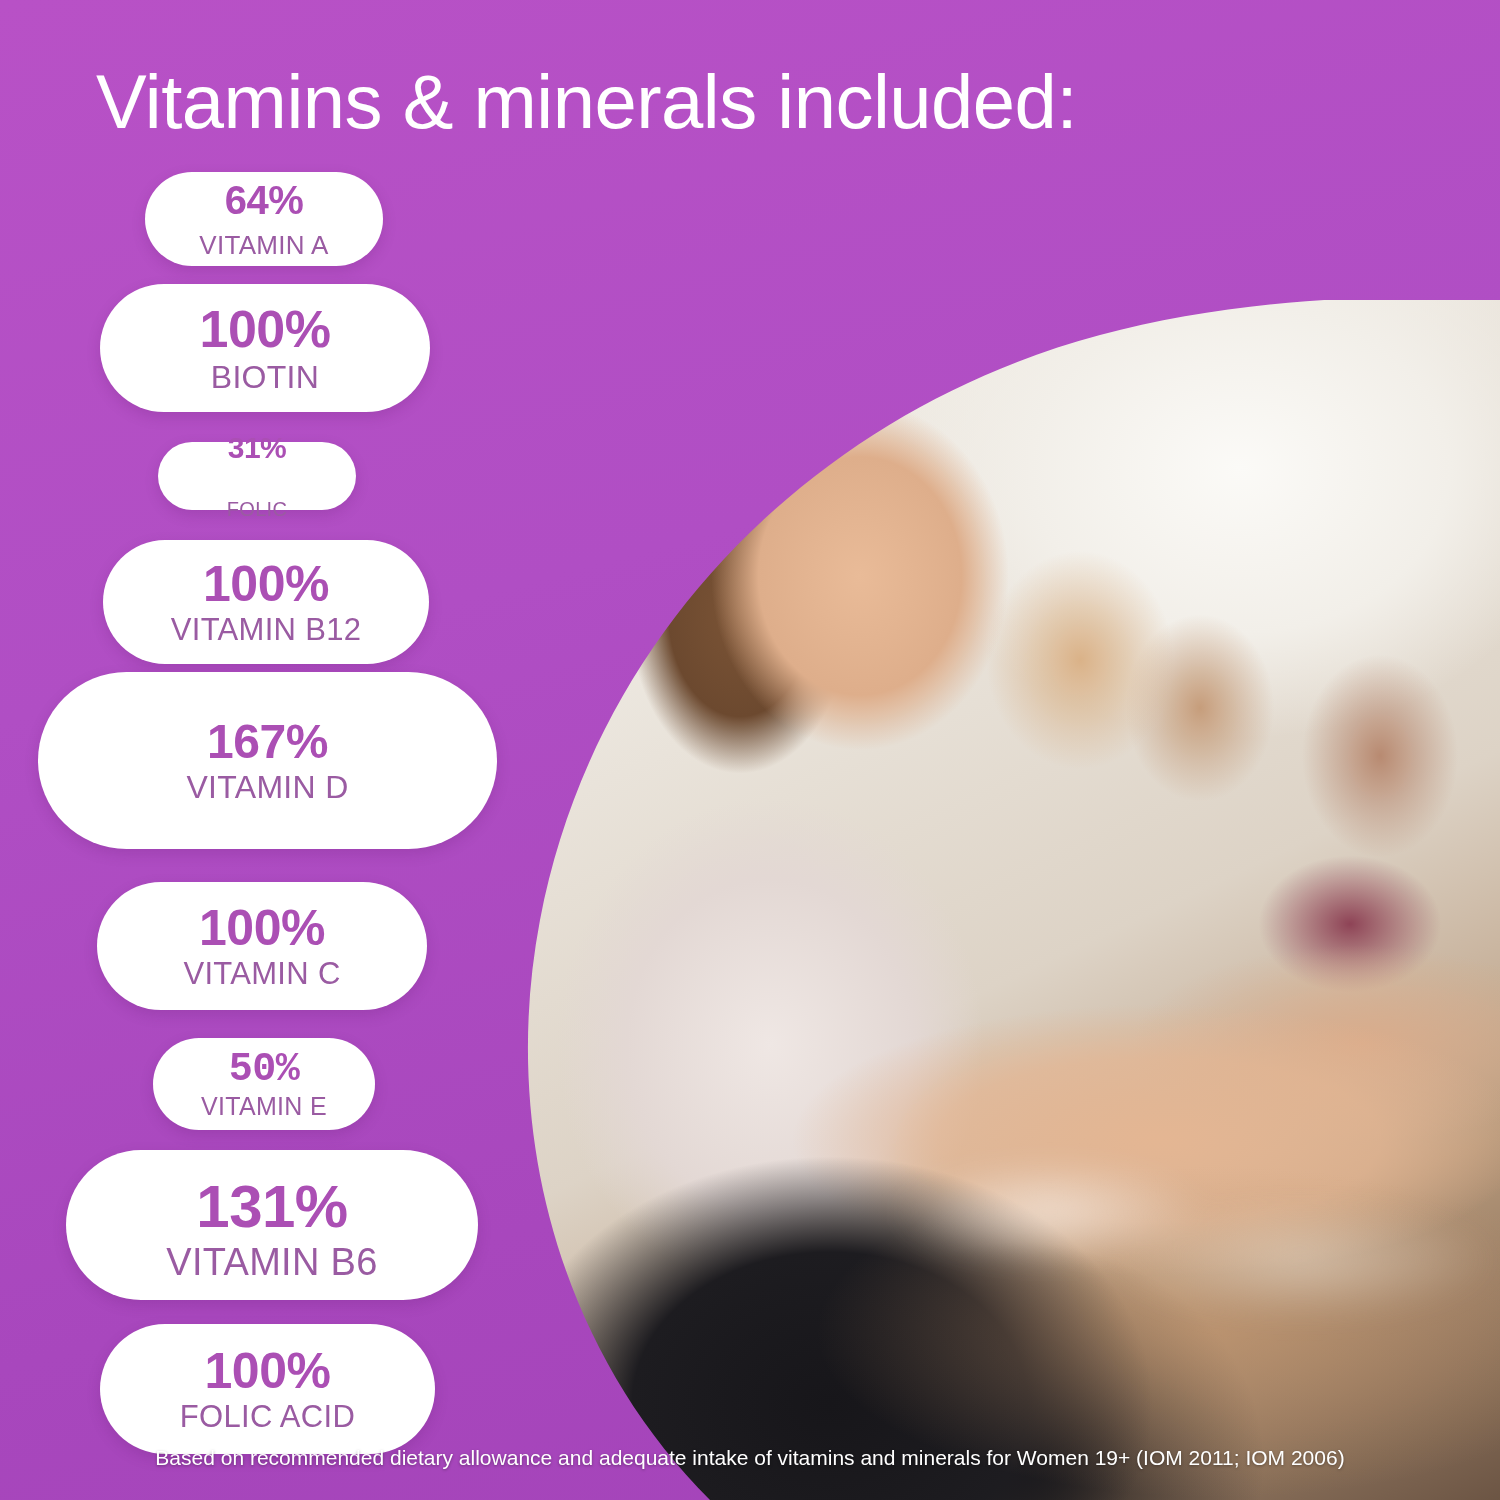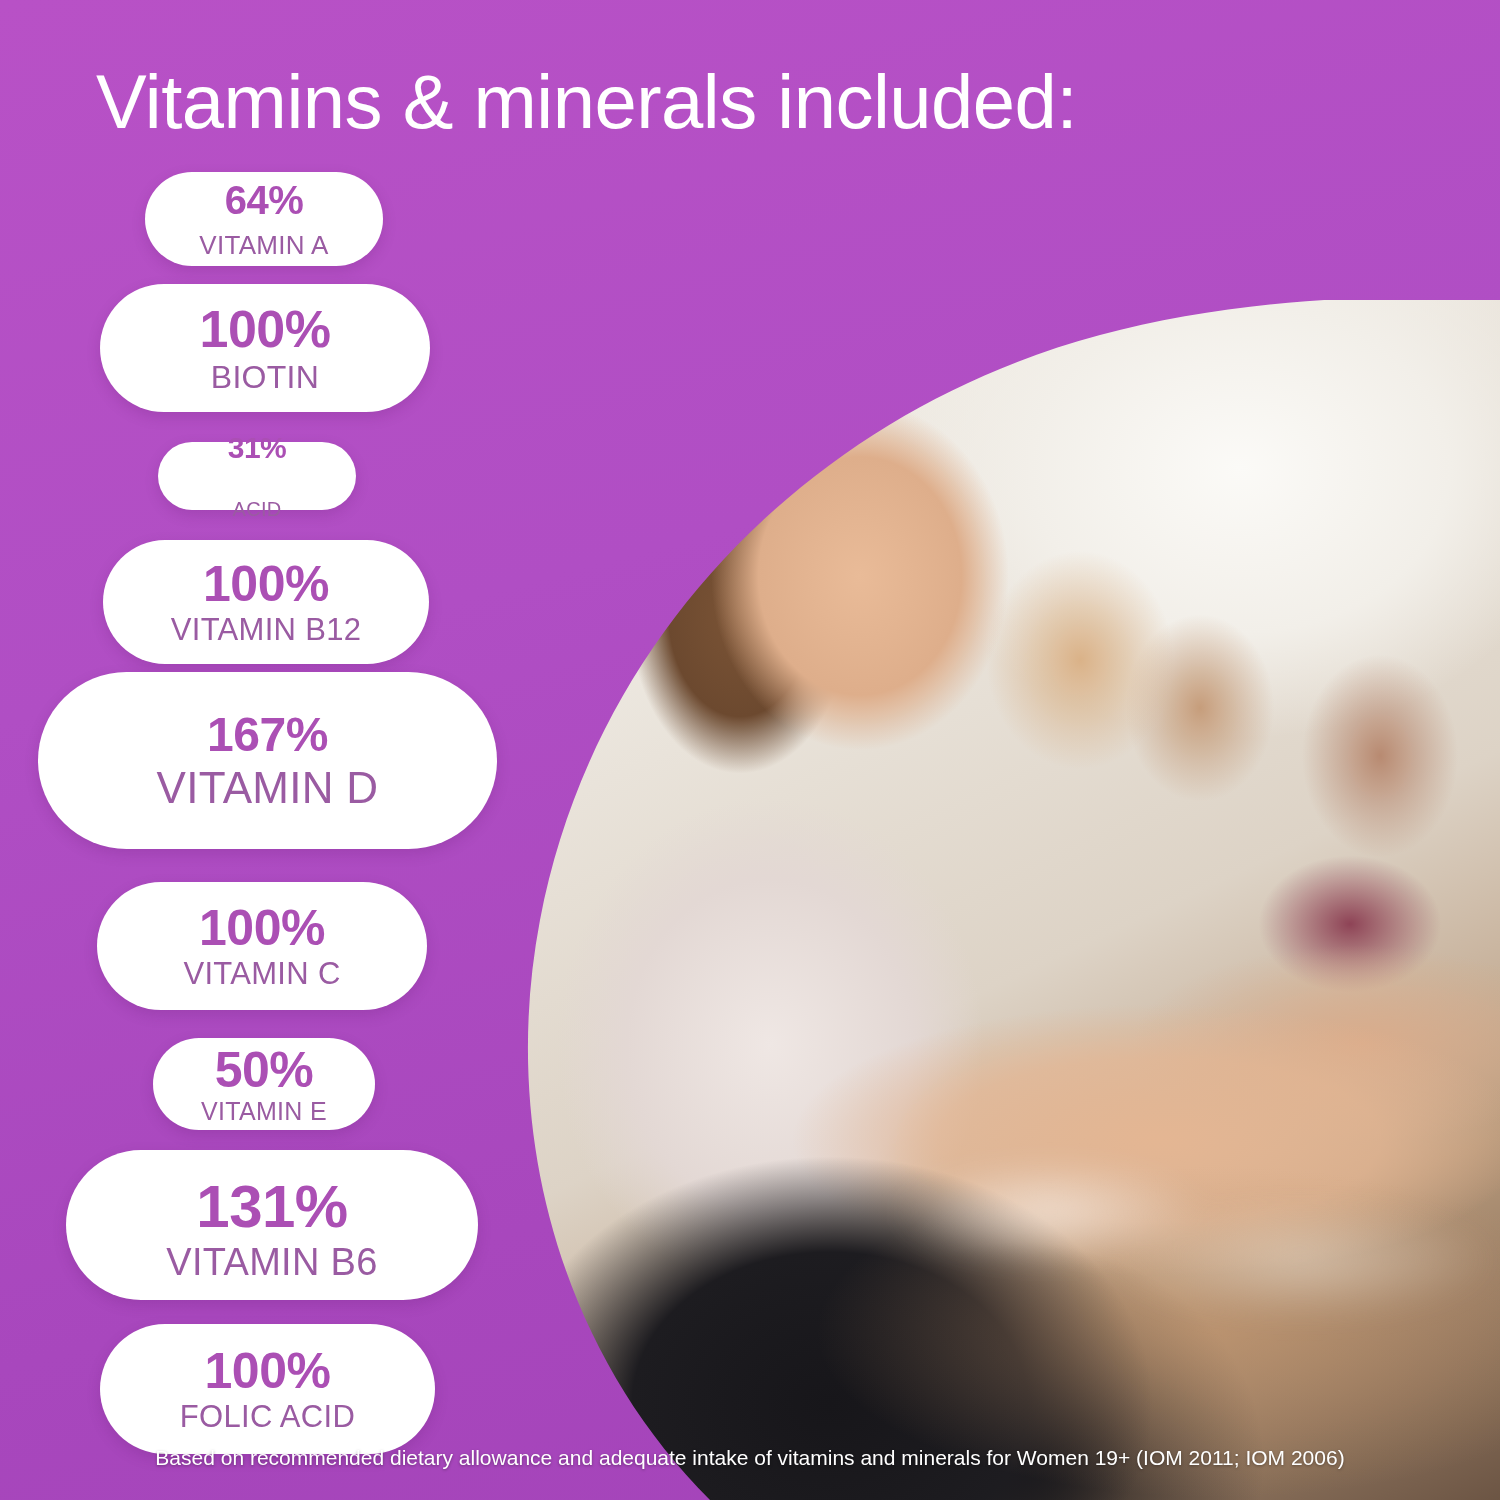--- a/index.html
+++ b/index.html
@@ -113,27 +113,27 @@
   .p1{left:100px;top:112px; width:330px;height:128px;}
   .p1 .pct{font-size:52px;} .p1 .lbl{font-size:32px;}
 
   .p2{left:158px;top:270px; width:198px;height:68px;gap:32px;}
   .p2 .pct{font-size:30px;} .p2 .lbl{font-size:20px;}
 
   .p3{left:103px;top:368px; width:326px;height:124px;}
   .p3 .pct{font-size:50px;} .p3 .lbl{font-size:31px;}
 
   .p4{left:38px;top:500px;  width:459px;height:177px;}
-  .p4 .pct{font-size:48px;} .p4 .lbl{font-size:44px;}
+  .p4 .pct{font-size:48px;} .p4 .lbl{font-size:32px;}
 
   .p5{left:97px;top:710px;  width:330px;height:128px;}
   .p5 .pct{font-size:50px;} .p5 .lbl{font-size:31px;}
 
   .p6{left:153px;top:866px; width:222px;height:92px;}
-  .p6 .pct{font-size:50px;} .p6 .lbl{font-size:25px;}
+  .p6 .pct{font-size:40px;font-family:Liberation Mono, monospace;} .p6 .lbl{font-size:25px;}
 
   .p7{left:66px;top:978px;  width:412px;height:150px;}
   .p7 .pct{font-size:60px;margin-top:8px;} .p7 .lbl{font-size:38px;}
 
   .p8{left:100px;top:1152px;width:335px;height:130px;}
   .p8 .pct{font-size:50px;} .p8 .lbl{font-size:31px;}
 
   
   .footnote{
     position:absolute;
@@ -166,21 +166,21 @@
       <span class="lbl">VITAMIN A</span>
     </div>
 
     <div class="pill p1">
       <span class="pct">100%</span>
       <span class="lbl">BIOTIN</span>
     </div>
 
     <div class="pill p2">
       <span class="pct">31%</span>
-      <span class="lbl">ACID</span>
+      <span class="lbl">FOLIC</span>
     </div>
 
     <div class="pill p3">
       <span class="pct">100%</span>
       <span class="lbl">VITAMIN B12</span>
     </div>
 
     <div class="pill p4">
       <span class="pct">167%</span>
       <span class="lbl">VITAMIN D</span>

